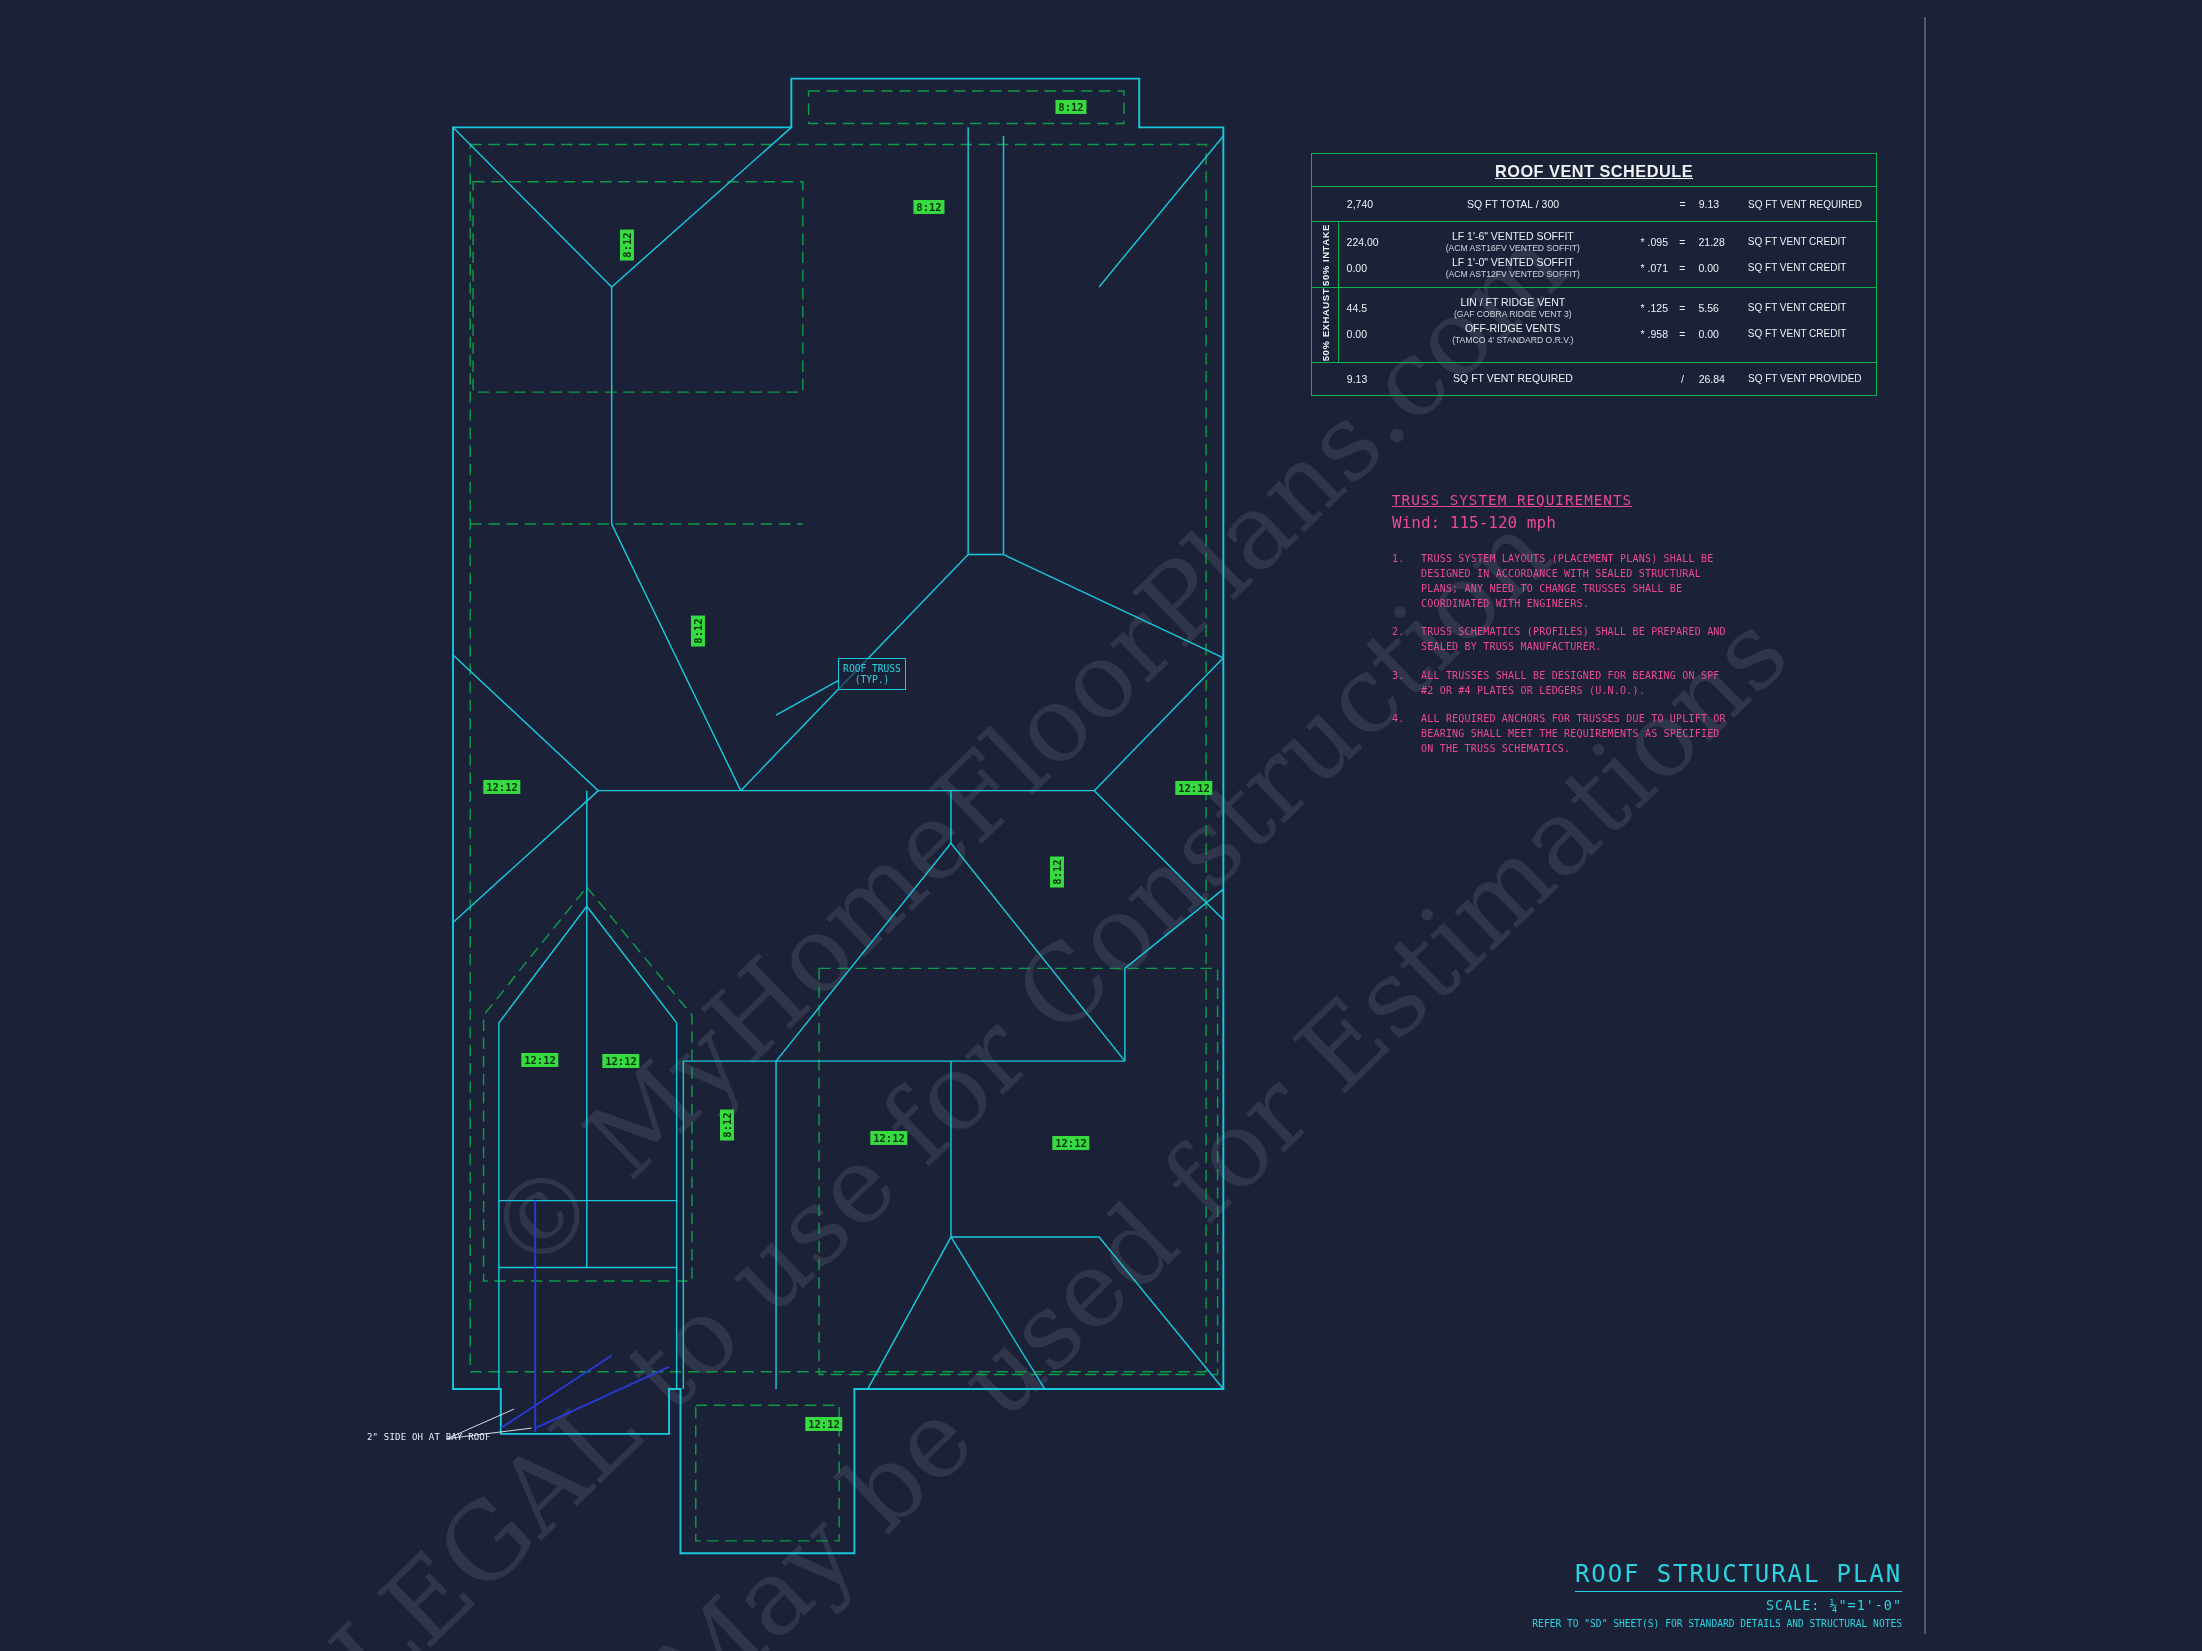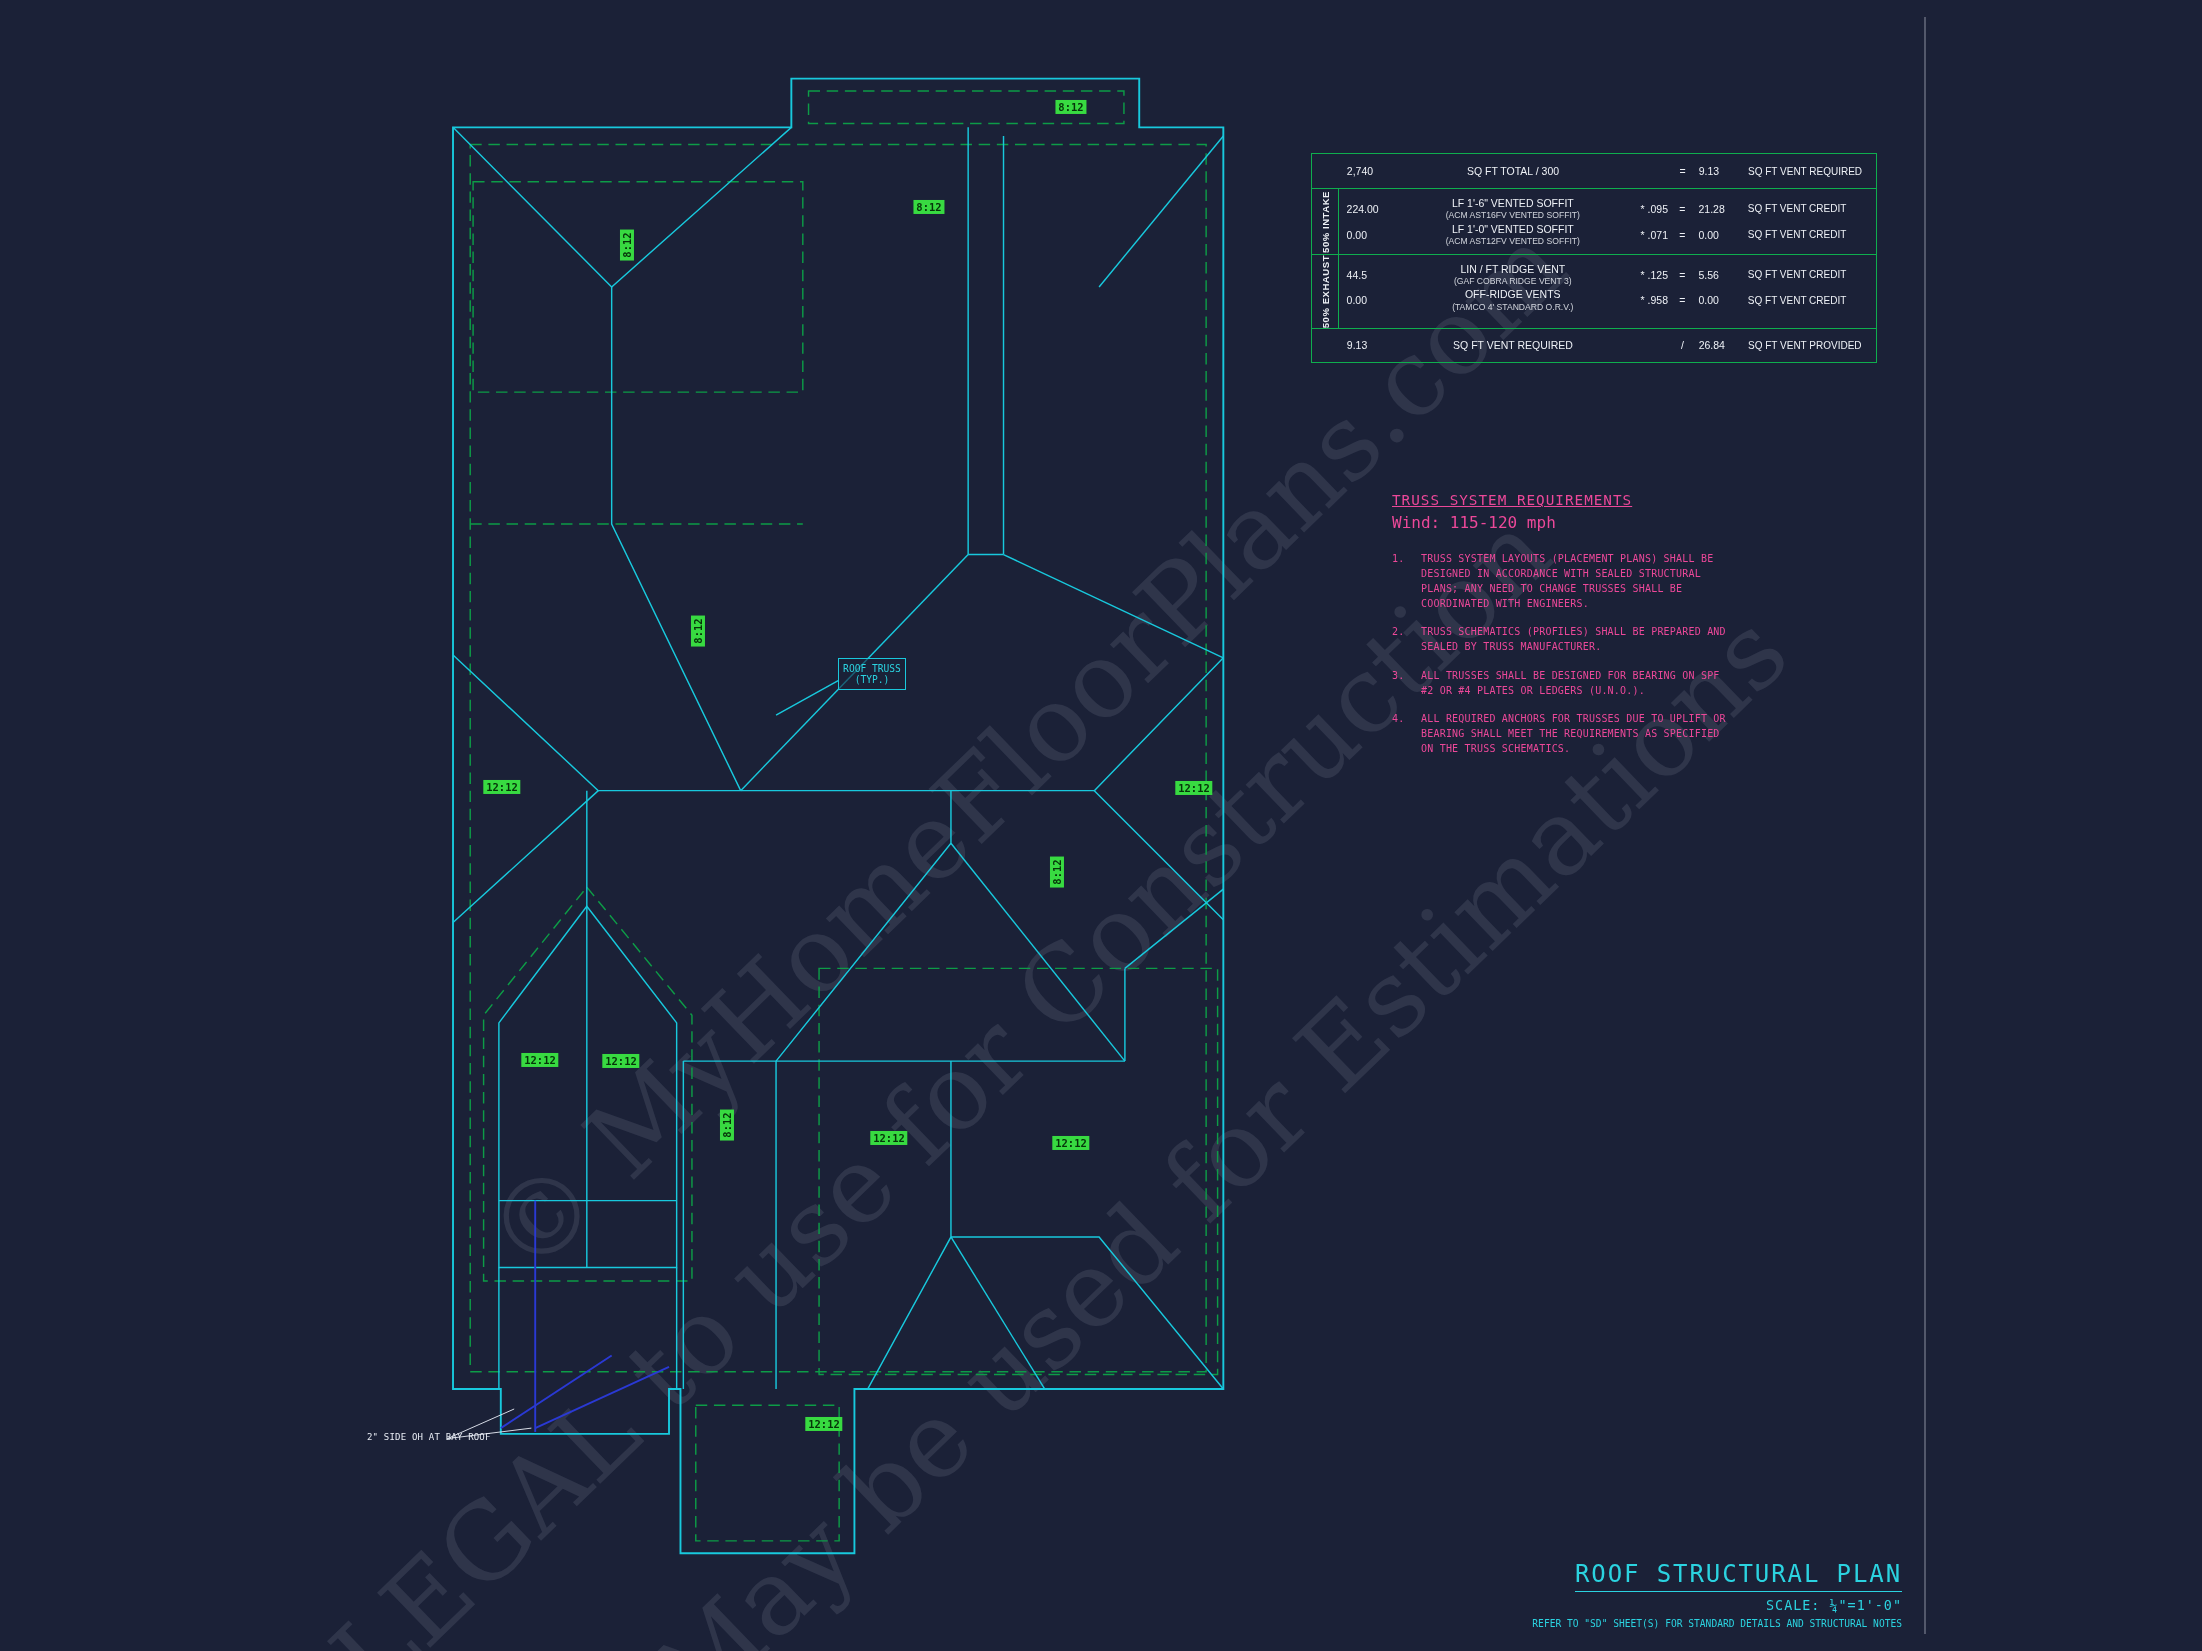--- a/index.html
+++ b/index.html
@@ -191,20 +191,23 @@
   </div>
 
 <div class="roof-truss-label">
   <div>ROOF TRUSS</div>
   <div>(TYP.)</div>
 </div>
 
 <div class="bay-note">2" SIDE OH AT BAY ROOF</div>
 
 <div class="vent">
+  <div class="vent-title">
+    <span>ROOF VENT SCHEDULE</span>
+  </div>
 
   <div class="vt-row vt-top">
     <span class="vt-qty">2,740</span>
     <span class="vt-desc"><span>SQ FT TOTAL / 300</span></span>
     <span class="vt-mult"></span>
     <span class="vt-eq">=</span>
     <span class="vt-val">9.13</span>
     <span class="vt-label">SQ FT VENT REQUIRED</span>
   </div>
 

